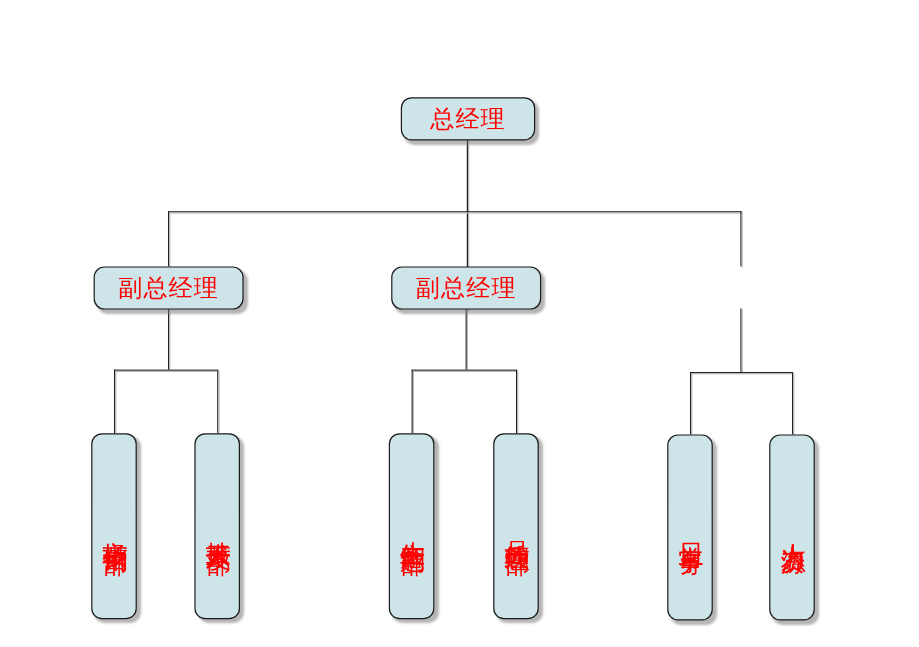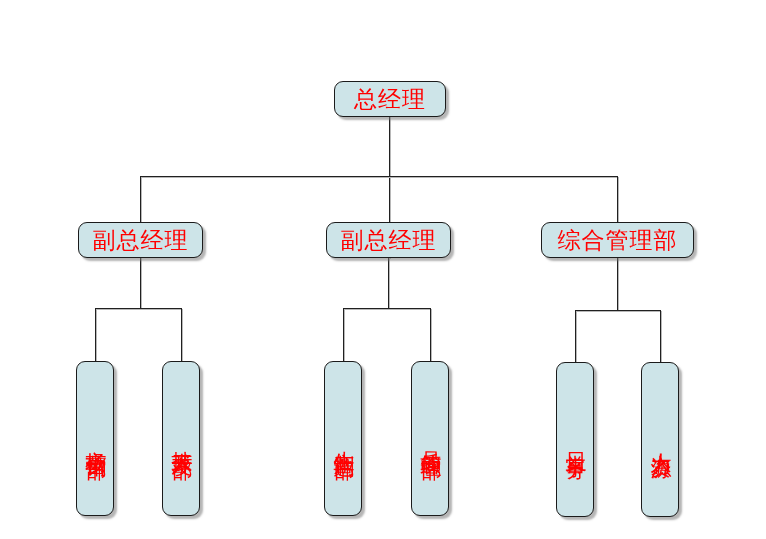--- a/index.html
+++ b/index.html
@@ -61,21 +61,21 @@
     text-align: center;
   }
   .node .label {
     color: #ff0000;
     line-height: 1.0;
     white-space: nowrap;
   }
 
   
   .node.horiz .label {
-    font-size: 23px;
+    font-size: 20px;
     letter-spacing: 1px;
   }
 
   
   .node.vert {
     flex-direction: column;
   }
   .node.vert .label {
     font-size: 21px;
     line-height: 1.42;
@@ -118,23 +118,20 @@
   </div>
 
   <div class="node horiz" style="left:78px; top:222px; width:125px; height:36px;">
     <span class="label">副总经理</span>
   </div>
 
   <div class="node horiz" style="left:326px; top:222px; width:125px; height:36px;">
     <span class="label">副总经理</span>
   </div>
 
-  <div class="node horiz" style="left:541px; top:222px; width:153px; height:36px;">
-    <span class="label">综合管理部</span>
-  </div>
 
   <div class="node vert" style="left:76px; top:361px; width:38px; height:155px;">
     <span class="label">市场营销部</span>
   </div>
 
   <div class="node vert" style="left:162px; top:361px; width:38px; height:155px;">
     <span class="label">技术开发部</span>
   </div>
 
   <div class="node vert" style="left:324px; top:361px; width:38px; height:155px;">

